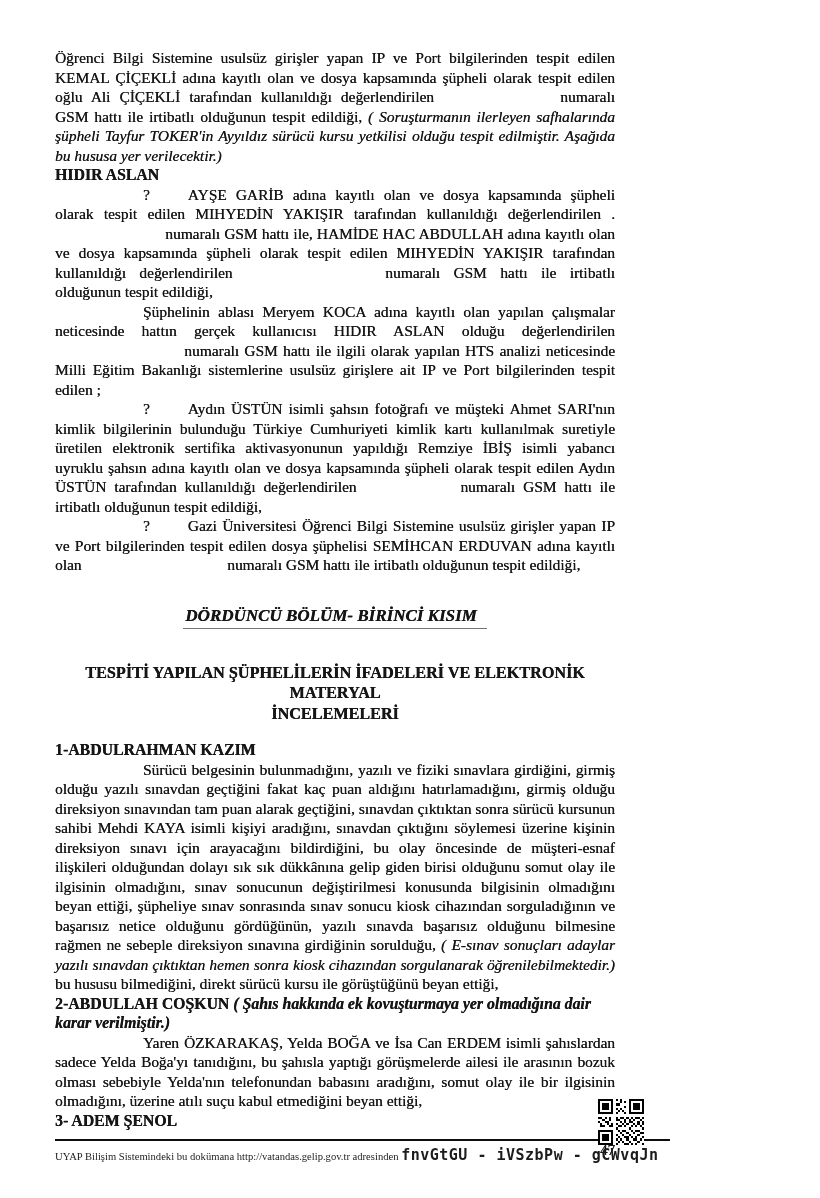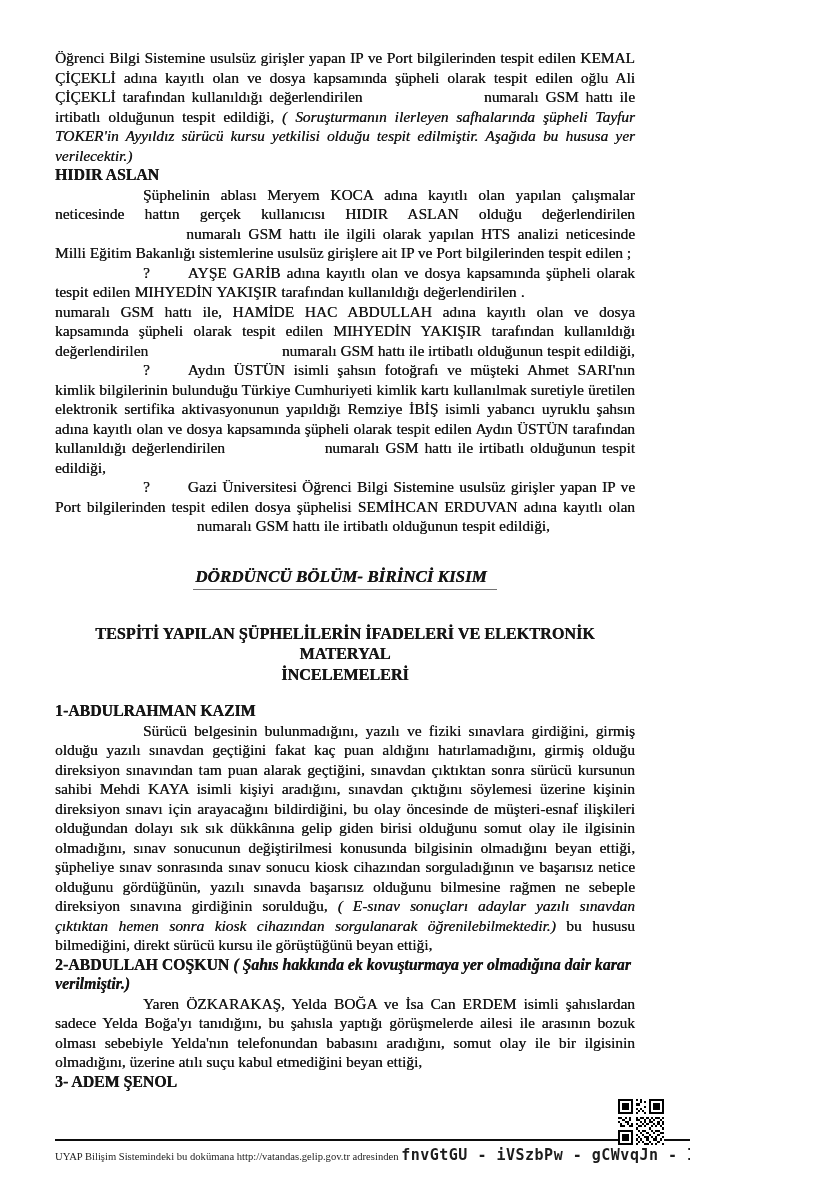--- a/index.html
+++ b/index.html
@@ -3,21 +3,20 @@
 <meta charset="utf-8">
 <style>
   html,body{margin:0;padding:0;background:#ffffff;}
   .page{
     position:relative;
     width:670px;height:1198px;
     background:#ffffff;
     font-family:"Liberation Serif","DejaVu Serif",serif;
     color:#161616;
     overflow:hidden;
-    padding-left:20px;
   }
   .content{
     position:absolute;left:55px;right:55px;top:48px;
   }
   p.body{
     margin:0;
     font-size:15.4px;line-height:19.5px;
     text-align:justify;
     text-shadow:0.25px 0 0 #2a2a2a;
   }
@@ -74,31 +73,31 @@
     <p class="body">
       <span>Öğrenci Bilgi Sistemine usulsüz girişler yapan  IP ve Port bilgilerinden tespit edilen KEMAL ÇİÇEKLİ adına kayıtlı olan ve dosya kapsamında şüpheli olarak tespit edilen  oğlu Ali ÇİÇEKLİ tarafından kullanıldığı değerlendirilen</span>
       <span class="gap" style="width:108px"></span>
       <span>numaralı GSM hattı ile irtibatlı olduğunun tespit edildiği,</span>
       <span class="it">( Soruşturmanın ilerleyen safhalarında şüpheli Tayfur TOKER'in Ayyıldız sürücü kursu yetkilisi olduğu tespit edilmiştir. Aşağıda bu  hususa yer verilecektir.)</span>
     </p>
 
     <h3 class="name mt-sec">HIDIR ASLAN</h3>
 
     <p class="body indent">
-      <span>Şüphelinin ablası Meryem KOCA adına kayıtlı olan yapılan çalışmalar neticesinde hattın gerçek kullanıcısı  HIDIR ASLAN olduğu değerlendirilen</span>
-      <span class="gap" style="width:124px"></span>
-      <span>numaralı GSM hattı ile ilgili olarak yapılan HTS analizi neticesinde  Milli Eğitim Bakanlığı sistemlerine usulsüz girişlere ait IP ve Port bilgilerinden tespit edilen ;</span>
-    </p>
-
-    <p class="body indent">
       <span>?</span><span class="tab"></span><span>AYŞE GARİB adına kayıtlı olan ve dosya kapsamında şüpheli olarak tespit edilen MIHYEDİN YAKIŞIR  tarafından kullanıldığı değerlendirilen .</span>
       <span class="gap" style="width:106px"></span>
       <span>numaralı GSM hattı ile, HAMİDE HAC ABDULLAH  adına kayıtlı olan ve dosya kapsamında şüpheli olarak tespit edilen MIHYEDİN YAKIŞIR tarafından kullanıldığı değerlendirilen</span>
       <span class="gap" style="width:126px"></span>
       <span>numaralı GSM hattı ile irtibatlı olduğunun tespit edildiği,</span>
+    </p>
+
+    <p class="body indent">
+      <span>Şüphelinin ablası Meryem KOCA adına kayıtlı olan yapılan çalışmalar neticesinde hattın gerçek kullanıcısı  HIDIR ASLAN olduğu değerlendirilen</span>
+      <span class="gap" style="width:124px"></span>
+      <span>numaralı GSM hattı ile ilgili olarak yapılan HTS analizi neticesinde  Milli Eğitim Bakanlığı sistemlerine usulsüz girişlere ait IP ve Port bilgilerinden tespit edilen ;</span>
     </p>
 
     <p class="body indent">
       <span>?</span><span class="tab"></span><span>Aydın ÜSTÜN isimli şahsın fotoğrafı ve müşteki Ahmet  SARI'nın kimlik bilgilerinin bulunduğu Türkiye Cumhuriyeti kimlik kartı kullanılmak suretiyle üretilen elektronik sertifika aktivasyonunun  yapıldığı Remziye İBİŞ  isimli yabancı uyruklu şahsın adına kayıtlı olan ve dosya kapsamında şüpheli olarak tespit edilen  Aydın ÜSTÜN tarafından kullanıldığı değerlendirilen</span>
       <span class="gap" style="width:88px"></span>
       <span>numaralı GSM hattı ile  irtibatlı olduğunun tespit edildiği,</span>
     </p>
 
     <p class="body indent">
       <span>?</span><span class="tab"></span><span>Gazi Üniversitesi Öğrenci Bilgi Sistemine usulsüz girişler yapan  IP ve Port bilgilerinden tespit edilen dosya şüphelisi SEMİHCAN ERDUVAN adına kayıtlı olan</span>

